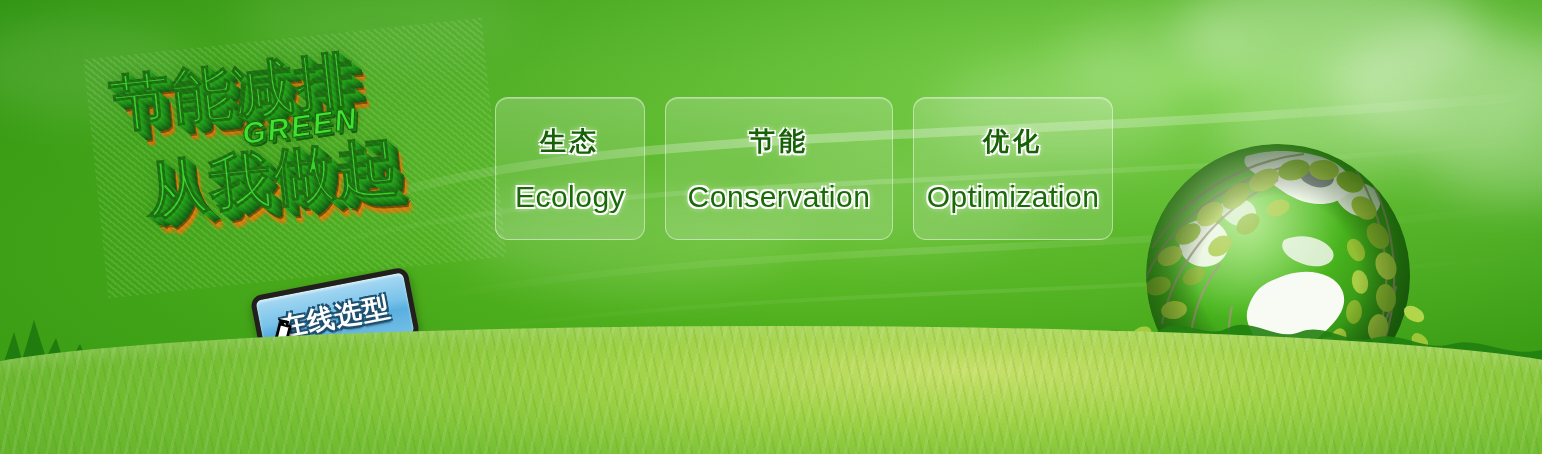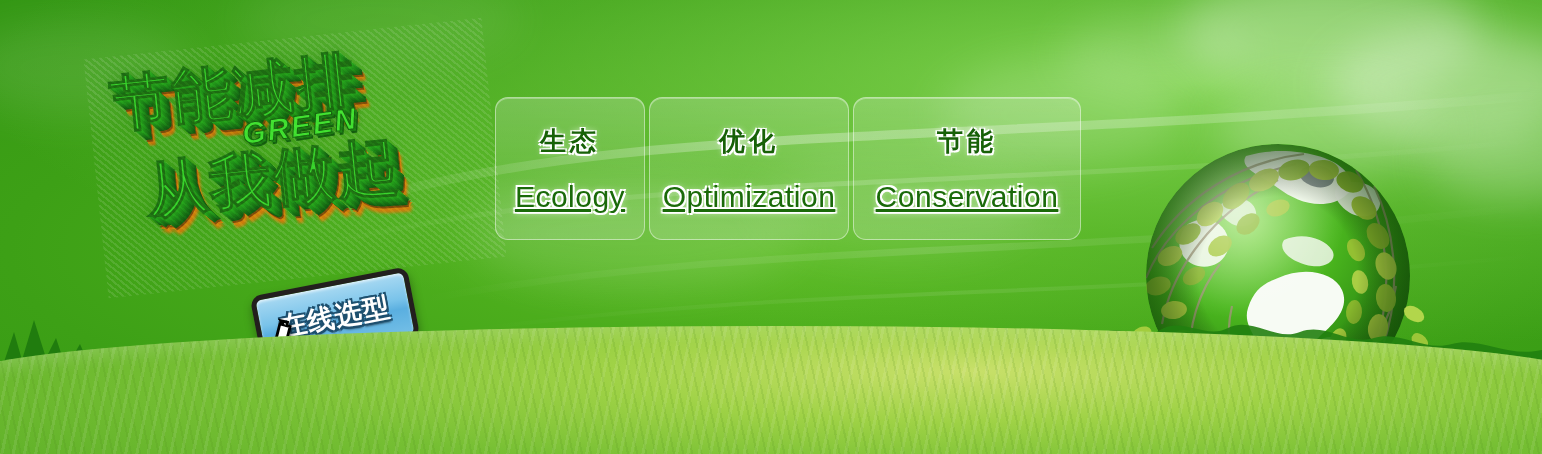--- a/index.html
+++ b/index.html
@@ -95,21 +95,21 @@
        0 3px 2px rgba(0,0,0,.5);
     white-space:nowrap;
   }
   .hand-cursor{
     position:absolute;left:243px;top:315px;width:78px;height:88px;
     pointer-events:none;
     filter:drop-shadow(2px 3px 2px rgba(0,0,0,.45));
   }
 
   
-  .cards{position:absolute;left:495px;top:97px;display:flex;gap:4px;}
+  .cards{position:absolute;left:495px;top:97px;display:flex;gap:20px;}
   .card{
     border:1px solid rgba(255,255,255,.45);
     border-radius:13px;
     background:linear-gradient(180deg,rgba(255,255,255,.20) 0%,rgba(255,255,255,.10) 55%,rgba(255,255,255,.16) 100%);
     height:141px;
     display:flex;flex-direction:column;align-items:center;justify-content:center;
     box-shadow:inset 0 1px 0 rgba(255,255,255,.3);
     cursor:pointer;
   }
   .card.w1{width:148px;}
@@ -120,21 +120,20 @@
     text-shadow:
       -1.5px -1.5px 0 #fff, 1.5px -1.5px 0 #fff, -1.5px 1.5px 0 #fff, 1.5px 1.5px 0 #fff,
       0 0 6px rgba(255,255,255,.9);
   }
   .en{
     font-size:30px;color:#1a6a09;letter-spacing:.5px;
     text-shadow:
       -1.6px -1.6px 0 #fff, 1.6px -1.6px 0 #fff, -1.6px 1.6px 0 #fff, 1.6px 1.6px 0 #fff,
       0 0 7px rgba(255,255,255,.92);
     white-space:nowrap;
-    text-decoration:underline;
   }
 
   .tagline{
     position:absolute;left:504px;top:260px;
     font-size:17px;color:#ffffff;letter-spacing:.2px;
     text-shadow:0 1px 3px rgba(20,80,10,.55);
     white-space:nowrap;
   }
 
   
@@ -209,27 +208,27 @@
     <g transform="rotate(14 22 25)">
       <path d="M16 4 h4 v2 h2 v18 h2 v-6 h2 v-2 h4 v2 h2 v-2 h4 v2 h2 v-2 h4 v2 h2 v16 h-2 v4 h-2 v4 h-2 v4 h-18 v-2 h-2 v-4 h-2 v-4 h-2 v-4 h-2 v-4 h-2 v-4 h2 v-2 h4 v2 h2 v-2 h-2 v-16 h2 z" fill="#ffffff" stroke="#000000" stroke-width="1.6" stroke-linejoin="miter"></path>
     </g>
   </svg>
 
   <div class="cards">
     <div class="card w1">
       <div class="cn">生态</div>
       <div class="en">Ecology</div>
     </div>
+    <div class="card w2">
+      <div class="cn">节能</div>
+      <div class="en">Conservation</div>
+    </div>
     <div class="card w3">
       <div class="cn">优化</div>
       <div class="en">Optimization</div>
-    </div>
-    <div class="card w2">
-      <div class="cn">节能</div>
-      <div class="en">Conservation</div>
     </div>
   </div>
 
 
   <div class="globe-wrap">
     <svg viewBox="0 0 300 300" width="300" height="300">
       <defs>
         <radialGradient id="gsph" cx="38%" cy="30%" r="78%">
           <stop offset="0%" stop-color="#8fe05a"></stop>
           <stop offset="42%" stop-color="#4cb81f"></stop>

